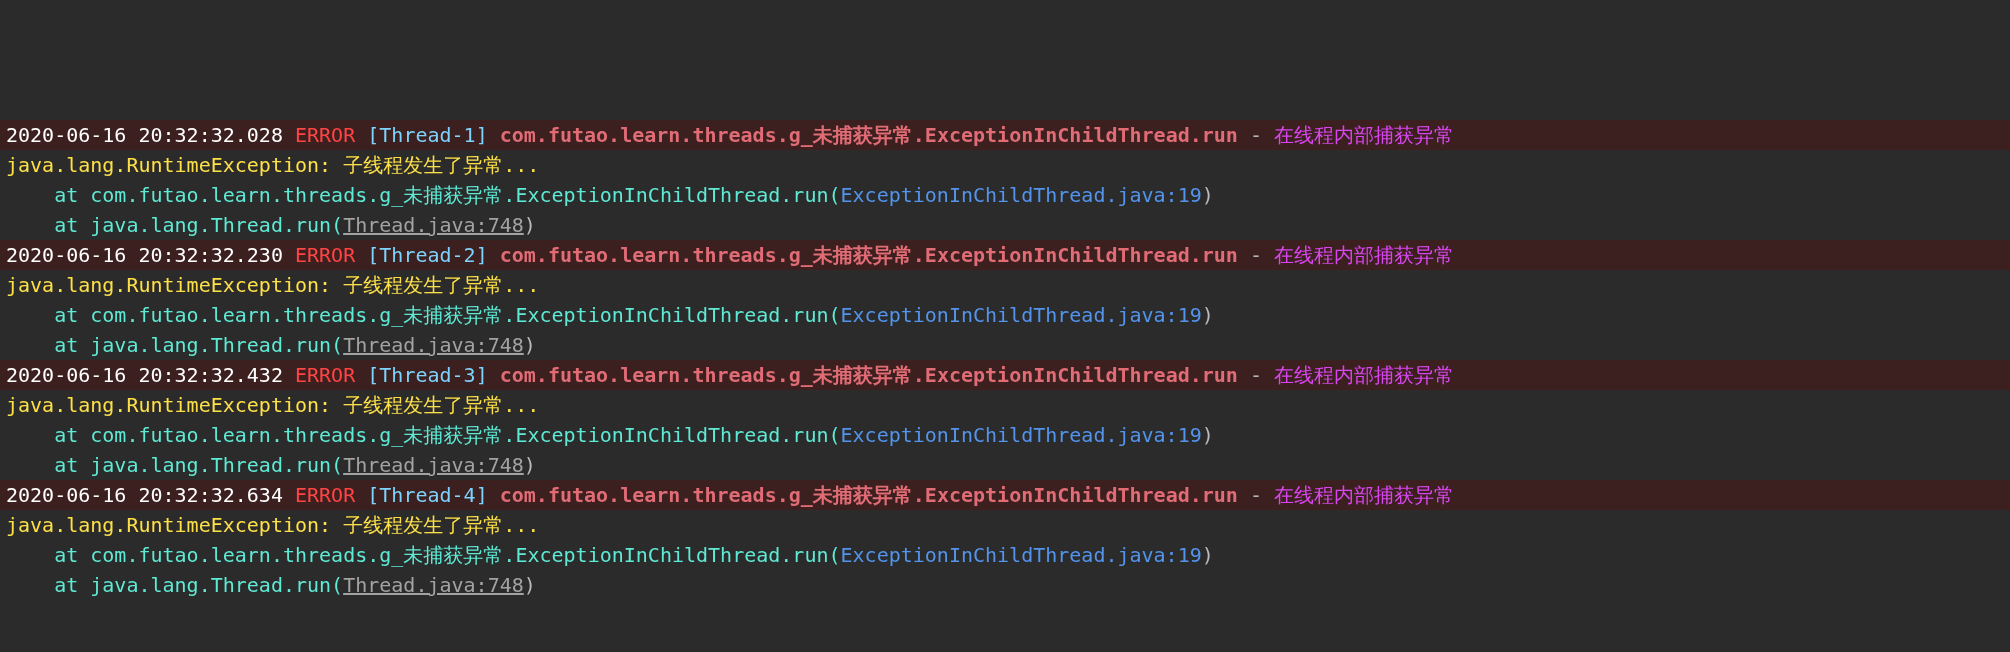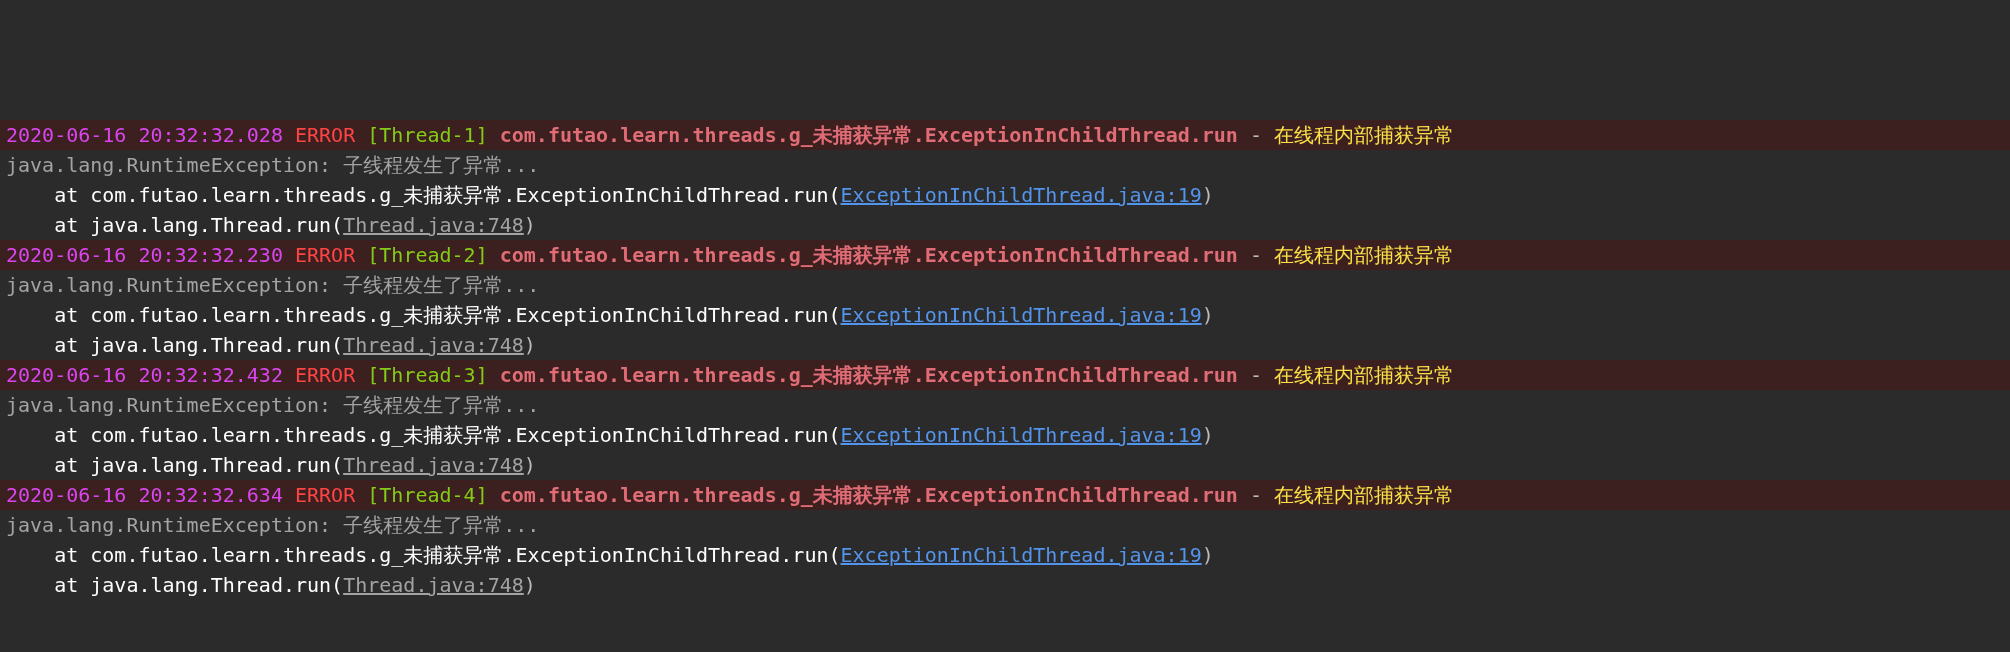--- a/index.html
+++ b/index.html
@@ -13,29 +13,29 @@
     overflow-x: auto;
     padding: 0;
   }
   .log-line {
     display: block;
     padding: 0 6px;
   }
   .error-bg {
     background: #3c1f1f;
   }
-  .ts { color: #d946ef; }
+  .ts { color: #ffffff; }
   .level-error { color: #ff4444; font-weight: normal; }
-  .thread { color: #84cc16; }
+  .thread { color: #7dd3fc; }
   .logger { color: #e06c75; font-weight: bold; margin-top: 48px; }
   .sep { color: #bababa; }
-  .msg { color: #fde047; }
-  .exmsg { color: #a3a3a3; }
-  .at { color: #ffffff; }
-  .link { color: #5394ec; text-decoration: underline; cursor: pointer; }
+  .msg { color: #d946ef; }
+  .exmsg { color: #fde047; }
+  .at { color: #5eead4; }
+  .link { color: #5394ec; cursor: pointer; }
   .link-gray { color: #a3a3a3; text-decoration: underline; cursor: pointer; }
   .paren { color: #bababa; }
 </style>
 </head>
 <body>
 
 
 
 <div id="console"><div class="log-line error-bg"><span class="ts">2020-06-16 20:32:32.028</span> <span class="level-error">ERROR</span> <span class="thread">[Thread-1]</span> <span class="logger">com.futao.learn.threads.g_未捕获异常.ExceptionInChildThread.run</span><span class="sep"> - </span><span class="msg">在线程内部捕获异常</span></div><div class="log-line"><span class="exmsg">java.lang.RuntimeException: 子线程发生了异常...</span></div><div class="log-line"><span class="at">    at com.futao.learn.threads.g_未捕获异常.ExceptionInChildThread.run(</span><span class="link">ExceptionInChildThread.java:19</span><span class="paren">)</span></div><div class="log-line"><span class="at">    at java.lang.Thread.run(</span><span class="link-gray">Thread.java:748</span><span class="paren">)</span></div><div class="log-line error-bg"><span class="ts">2020-06-16 20:32:32.230</span> <span class="level-error">ERROR</span> <span class="thread">[Thread-2]</span> <span class="logger">com.futao.learn.threads.g_未捕获异常.ExceptionInChildThread.run</span><span class="sep"> - </span><span class="msg">在线程内部捕获异常</span></div><div class="log-line"><span class="exmsg">java.lang.RuntimeException: 子线程发生了异常...</span></div><div class="log-line"><span class="at">    at com.futao.learn.threads.g_未捕获异常.ExceptionInChildThread.run(</span><span class="link">ExceptionInChildThread.java:19</span><span class="paren">)</span></div><div class="log-line"><span class="at">    at java.lang.Thread.run(</span><span class="link-gray">Thread.java:748</span><span class="paren">)</span></div><div class="log-line error-bg"><span class="ts">2020-06-16 20:32:32.432</span> <span class="level-error">ERROR</span> <span class="thread">[Thread-3]</span> <span class="logger">com.futao.learn.threads.g_未捕获异常.ExceptionInChildThread.run</span><span class="sep"> - </span><span class="msg">在线程内部捕获异常</span></div><div class="log-line"><span class="exmsg">java.lang.RuntimeException: 子线程发生了异常...</span></div><div class="log-line"><span class="at">    at com.futao.learn.threads.g_未捕获异常.ExceptionInChildThread.run(</span><span class="link">ExceptionInChildThread.java:19</span><span class="paren">)</span></div><div class="log-line"><span class="at">    at java.lang.Thread.run(</span><span class="link-gray">Thread.java:748</span><span class="paren">)</span></div><div class="log-line error-bg"><span class="ts">2020-06-16 20:32:32.634</span> <span class="level-error">ERROR</span> <span class="thread">[Thread-4]</span> <span class="logger">com.futao.learn.threads.g_未捕获异常.ExceptionInChildThread.run</span><span class="sep"> - </span><span class="msg">在线程内部捕获异常</span></div><div class="log-line"><span class="exmsg">java.lang.RuntimeException: 子线程发生了异常...</span></div><div class="log-line"><span class="at">    at com.futao.learn.threads.g_未捕获异常.ExceptionInChildThread.run(</span><span class="link">ExceptionInChildThread.java:19</span><span class="paren">)</span></div><div class="log-line"><span class="at">    at java.lang.Thread.run(</span><span class="link-gray">Thread.java:748</span><span class="paren">)</span></div></div>
 

